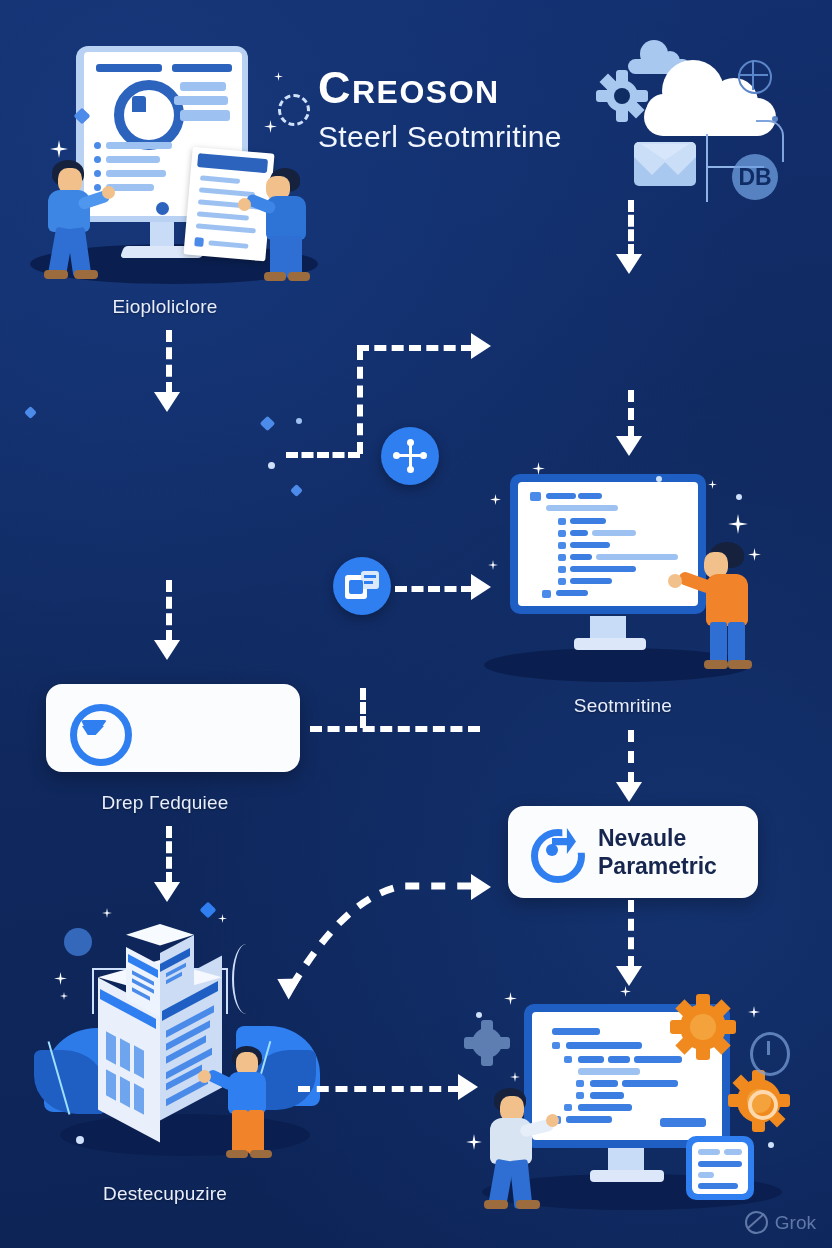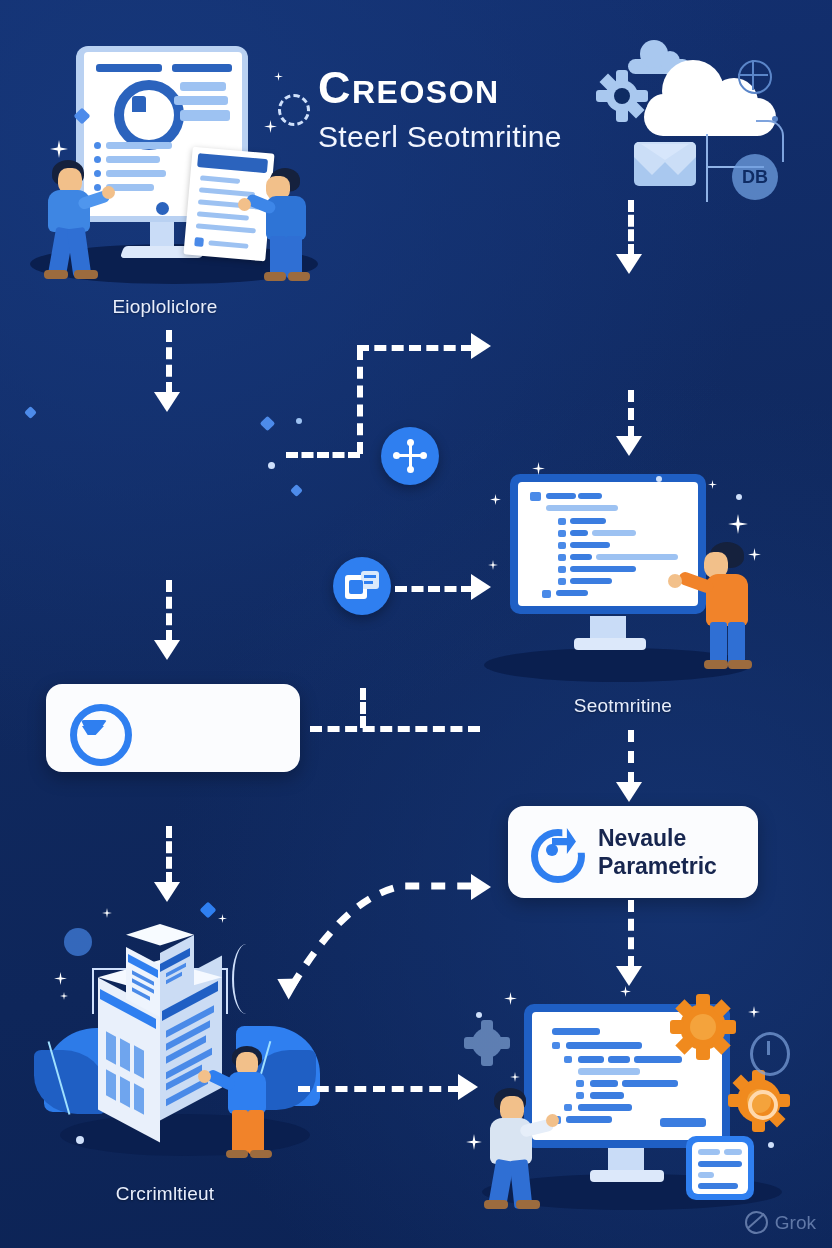--- a/index.html
+++ b/index.html
@@ -120,21 +120,21 @@
     <div class="abs" style="left:120px;top:106px;width:2px;height:34px;background:#8fb2e6;"></div>
     <div class="abs" style="left:120px;top:138px;width:58px;height:2px;background:#8fb2e6;"></div>
     <div class="abs" style="left:120px;top:138px;width:2px;height:36px;background:#8fb2e6;"></div>
 
     <div class="abs" style="left:48px;top:114px;width:62px;height:44px;background:#a9c8ef;border-radius:5px;overflow:hidden;">
       <div class="abs" style="left:-4px;top:-20px;width:44px;height:44px;background:#cbdef7;transform:rotate(45deg);"></div>
       <div class="abs" style="left:22px;top:-20px;width:44px;height:44px;background:#cbdef7;transform:rotate(45deg);"></div>
       <div class="abs" style="left:7px;top:2px;width:48px;height:26px;background:#d7e6fb;clip-path:polygon(0 0,100% 0,50% 62%);"></div>
     </div>
 
-    <div class="abs" style="left:146px;top:126px;width:46px;height:46px;border-radius:50%;background:#6f9fe0;opacity:.75;display:flex;align-items:center;justify-content:center;color:#0f2c63;font-weight:bold;font-size:18px;">DB</div>
+    <div class="abs" style="left:146px;top:126px;width:46px;height:46px;border-radius:50%;background:#6f9fe0;opacity:.75;display:flex;align-items:center;justify-content:center;color:#0f2c63;font-weight:bold;font-size:23px;">DB</div>
 
     <div class="abs" style="left:152px;top:32px;width:30px;height:30px;border:2px solid #5b86c9;border-radius:50%;">
       <div class="abs" style="left:12px;top:-2px;width:2px;height:30px;background:#5b86c9;"></div>
       <div class="abs" style="left:-2px;top:12px;width:30px;height:2px;background:#5b86c9;"></div>
     </div>
     <div class="abs" style="left:186px;top:88px;width:6px;height:6px;border-radius:50%;background:#5b86c9;"></div>
     <div class="abs" style="left:170px;top:92px;width:26px;height:40px;border-right:2px solid #7ea3dd;border-top:2px solid #7ea3dd;border-radius:0 16px 0 0;"></div>
   </div>
 
   <div class="abs" style="left:22px;top:32px;width:300px;height:250px;">
@@ -308,20 +308,21 @@
   <div class="abs card" style="left:46px;top:684px;width:254px;box-sizing:border-box;">
     <div class="c-ico">
       <div class="abs" style="left:2px;top:2px;width:48px;height:48px;border-radius:50%;border:7px solid #2f7ff0;
                   clip-path:polygon(0 0,100% 0,100% 38%,62% 38%,62% 0,100% 0,100% 100%,0 100%);"></div>
       <div class="abs" style="left:13px;top:18px;width:26px;height:10px;background:#2f7ff0;border-radius:3px;
                   clip-path:polygon(0 0,100% 0,72% 100%,18% 100%);"></div>
       <div class="abs" style="left:14px;top:24px;width:22px;height:9px;background:#2f7ff0;
                   clip-path:polygon(0 0,100% 0,62% 100%,26% 100%);"></div>
     </div>
   </div>
+  <div class="abs caption" style="left:40px;top:792px;width:250px;">Drep Гedquiee</div>
 
   <div class="abs dashh" style="left:310px;top:726px;width:170px;"></div>
   <div class="abs dashv" style="left:360px;top:688px;height:40px;"></div>
 
   <div class="abs dashv" style="left:628px;top:730px;height:54px;"></div>
   <div class="abs arrowdown" style="left:616px;top:782px;"></div>
 
   <div class="abs card" style="left:508px;top:806px;width:250px;box-sizing:border-box;">
     <div class="c-ico">
       <div class="abs" style="left:1px;top:3px;width:40px;height:40px;border-radius:50%;border:7px solid #2f7ff0;
@@ -407,21 +408,21 @@
 
     <div class="dot" style="left:24px;top:28px;width:28px;height:28px;background:#3f79d3;opacity:.8;"></div>
     <div class="star4" style="left:62px;top:8px;width:10px;height:10px;"></div>
     <div class="star4" style="left:14px;top:72px;width:13px;height:13px;"></div>
     <div class="star4" style="left:20px;top:92px;width:8px;height:8px;"></div>
     <div class="abs" style="left:162px;top:4px;width:12px;height:12px;background:#2f7ff0;transform:rotate(45deg);border-radius:2px;"></div>
     <div class="star4" style="left:178px;top:14px;width:9px;height:9px;"></div>
     <div class="dot" style="left:36px;top:236px;width:8px;height:8px;background:#cfe0fb;"></div>
     <div class="abs" style="left:192px;top:44px;width:26px;height:70px;border-left:2px solid #cfe0fb;border-radius:60% 0 0 60%;"></div>
   </div>
-  <div class="abs caption" style="left:40px;top:1183px;width:250px;">Crcrimltieut</div>
+  <div class="abs caption" style="left:40px;top:1183px;width:250px;">Destecupuzire</div>
 
   <div class="abs dashv" style="left:628px;top:900px;height:68px;"></div>
   <div class="abs arrowdown" style="left:616px;top:966px;"></div>
 
   <div class="abs dashh" style="left:298px;top:1086px;width:162px;"></div>
   <div class="abs arrowright" style="left:458px;top:1074px;"></div>
 
   <div class="abs" style="left:462px;top:988px;width:366px;height:222px;">
     <div class="ellipse" style="left:20px;top:186px;width:300px;height:36px;background:#0a1f4f;"></div>
     <div class="mon-frame" style="left:62px;top:16px;width:206px;height:144px;background:#1f5fc4;border-radius:10px;"></div>

